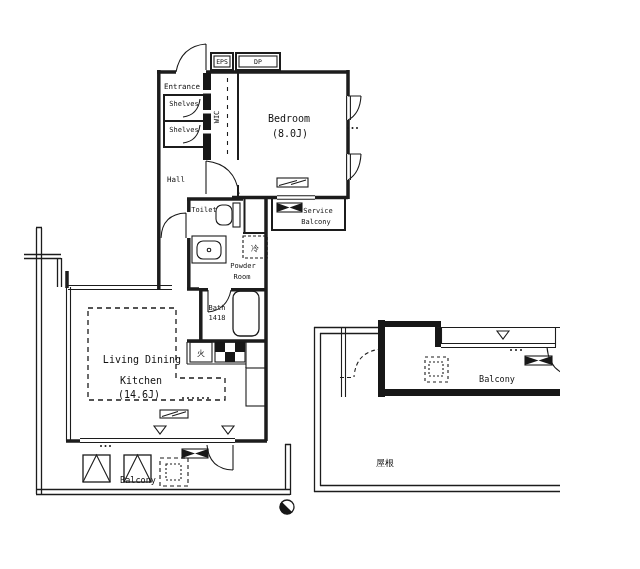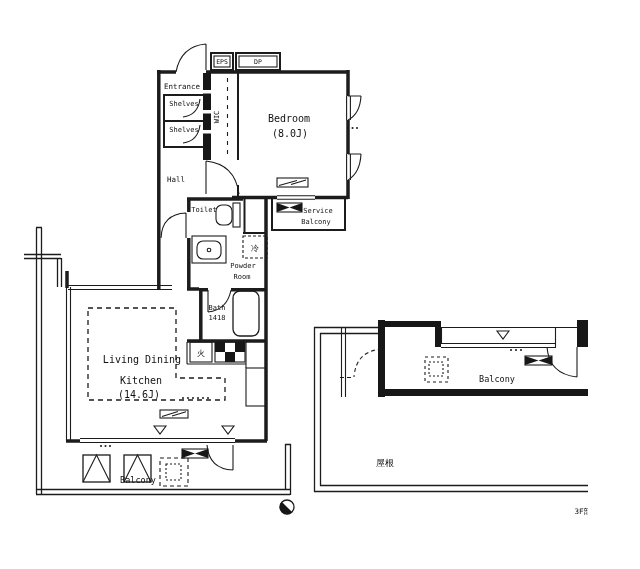--- a/index.html
+++ b/index.html
@@ -1,16 +1,16 @@
 <!DOCTYPE html>
 <html><head>
 <meta charset="utf-8">
 <style>
   html,body{margin:0;padding:0;background:#ffffff;}
-  .canvas{position:relative;width:560px;height:569px;background:#ffffff;overflow:hidden;padding-left:28px;}
+  .canvas{position:relative;width:560px;height:569px;background:#ffffff;overflow:hidden;}
   svg{position:absolute;left:0;top:0;}
   path,line,rect.o,circle.o,polygon.o{stroke:#1c1c1c;fill:none;}
   .w35{stroke-width:3.5;} .w2{stroke-width:2;} .w1{stroke-width:1.1;} .w12{stroke-width:1.3;}
   .fill{fill:#171717;stroke:none;}
   .wfill{fill:#ffffff;stroke:none;}
   text{fill:#111;font-family:"DejaVu Sans Mono","Liberation Mono",monospace;text-anchor:middle;}
   .t10{font-size:10px;} .t9{font-size:9px;} .t85{font-size:8.5px;} .t8{font-size:8px;}
   .t75{font-size:7.5px;} .t7{font-size:7px;} .t65{font-size:6.5px;}
   .end{text-anchor:end;}
 </style>

